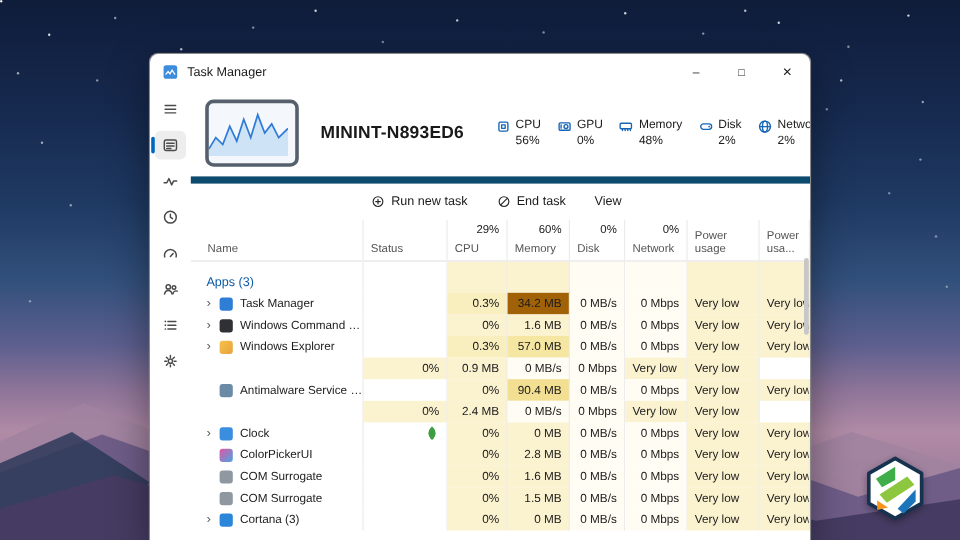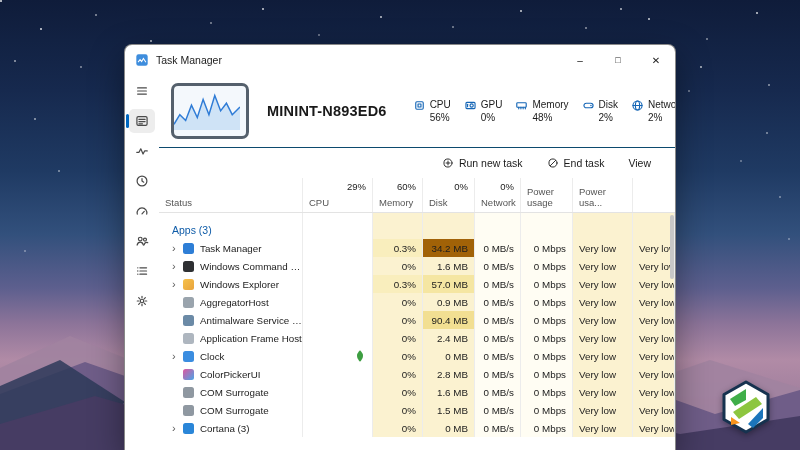--- a/index.html
+++ b/index.html
@@ -39,21 +39,21 @@
   .main{flex:1;display:flex;flex-direction:column;min-width:0;position:relative;}
   .tm-header{height:72px;flex:0 0 72px;display:flex;align-items:center;padding:0 10px 0 12px;gap:18px;}
   .thumb{width:72px;height:50px;border:3px solid #55606c;border-radius:7px;background:#f4f8fc;overflow:hidden;flex:0 0 auto;}
   .pcname{font-size:14.5px;font-weight:700;color:#191919;letter-spacing:.2px;white-space:nowrap;}
   .stats{display:flex;gap:13px;margin-left:8px;}
   .stat{display:flex;gap:4px;align-items:flex-start;color:#1566b6;}
   .stat svg{width:13px;height:13px;margin-top:1px;}
   .stat-txt{display:flex;flex-direction:column;line-height:1.3;}
   .stat-label,.stat-value{font-size:10px;color:#1b1b1b;white-space:nowrap;}
   
-  .toolbar{height:30px;flex:0 0 30px;border-top:1px solid #0c4a6e;display:flex;align-items:center;justify-content:flex-end;gap:24px;padding-right:24px;font-size:10.5px;color:#1b1b1b;}
+  .toolbar{height:30px;flex:0 0 30px;border-top:6px solid #0c4a6e;display:flex;align-items:center;justify-content:center;gap:24px;padding-right:7px;font-size:10.5px;color:#1b1b1b;}
   .tb{display:flex;align-items:center;gap:5px;color:#1b1b1b;}
   .tb svg{width:12px;height:12px;color:#2b2b2b;}
   
   .grid{display:grid;grid-template-columns:144px 70px 50px 52px 46px 52px 60px 1fr;}
   .colheader{height:34px;flex:0 0 34px;border-bottom:1px solid #e3e3e3;}
   .col{position:relative;border-right:1px solid #ececec;display:flex;align-items:flex-end;padding:2px 6px 4px 6px;font-size:9.5px;color:#555;overflow:hidden;}
   .col-pct{position:absolute;top:3px;right:6px;font-size:9.5px;color:#1b1b1b;}
   .col-name{padding-left:14px;}
   .col-cpu,.col-memory,.col-disk,.col-network{justify-content:flex-start;}
   .rows{flex:1;display:flex;flex-direction:column;overflow:hidden;position:relative;}
@@ -262,20 +262,23 @@
                 <path d="M4.4 11.6L11.6 4.4"></path>
               </svg>
           </span>
           <span>End task</span>
         </div>
         <div class="tb">
           <span>View</span>
         </div>
       </div>
       <div class="colheader grid">
+          <div class="col col-name">
+            <span class="col-label">Name</span>
+          </div>
           <div class="col col-status">
             <span class="col-label">Status</span>
           </div>
           <div class="col col-cpu">
             <span class="col-pct">29%</span>
             <span class="col-label">CPU</span>
           </div>
           <div class="col col-memory">
             <span class="col-pct">60%</span>
             <span class="col-label">Memory</span>
@@ -344,25 +347,20 @@
             </div>
             <div class="cell c-status"></div>
             <div class="cell num c-cpu" style="background: rgb(249, 238, 189);">0.3%</div>
             <div class="cell num c-memory" style="background: rgb(245, 230, 162);">57.0 MB</div>
             <div class="cell num c-disk" style="background: rgb(255, 253, 243);">0 MB/s</div>
             <div class="cell num c-network" style="background: rgb(255, 253, 243);">0 Mbps</div>
             <div class="cell txtcell c-power" style="background: rgb(251, 242, 208);">Very low</div>
             <div class="cell txtcell c-trend" style="background: rgb(251, 242, 208);">Very low</div>
           </div>
           <div class="row grid proc-row">
-            <div class="cell c-name">
-              <span class="chev"></span>
-              <span class="app-ico" style="background:#9aa4ad"></span>
-              <span class="proc-label">AggregatorHost</span>
-            </div>
             <div class="cell c-status"></div>
             <div class="cell num c-cpu" style="background: rgb(251, 242, 208);">0%</div>
             <div class="cell num c-memory" style="background: rgb(251, 242, 208);">0.9 MB</div>
             <div class="cell num c-disk" style="background: rgb(255, 253, 243);">0 MB/s</div>
             <div class="cell num c-network" style="background: rgb(255, 253, 243);">0 Mbps</div>
             <div class="cell txtcell c-power" style="background: rgb(251, 242, 208);">Very low</div>
             <div class="cell txtcell c-trend" style="background: rgb(251, 242, 208);">Very low</div>
           </div>
           <div class="row grid proc-row">
             <div class="cell c-name">
@@ -372,25 +370,20 @@
             </div>
             <div class="cell c-status"></div>
             <div class="cell num c-cpu" style="background: rgb(251, 242, 208);">0%</div>
             <div class="cell num c-memory" style="background: rgb(242, 223, 146);">90.4 MB</div>
             <div class="cell num c-disk" style="background: rgb(255, 253, 243);">0 MB/s</div>
             <div class="cell num c-network" style="background: rgb(255, 253, 243);">0 Mbps</div>
             <div class="cell txtcell c-power" style="background: rgb(251, 242, 208);">Very low</div>
             <div class="cell txtcell c-trend" style="background: rgb(251, 242, 208);">Very low</div>
           </div>
           <div class="row grid proc-row">
-            <div class="cell c-name">
-              <span class="chev"></span>
-              <span class="app-ico" style="background:#aeb6bf"></span>
-              <span class="proc-label">Application Frame Host</span>
-            </div>
             <div class="cell c-status"></div>
             <div class="cell num c-cpu" style="background: rgb(251, 242, 208);">0%</div>
             <div class="cell num c-memory" style="background: rgb(251, 242, 208);">2.4 MB</div>
             <div class="cell num c-disk" style="background: rgb(255, 253, 243);">0 MB/s</div>
             <div class="cell num c-network" style="background: rgb(255, 253, 243);">0 Mbps</div>
             <div class="cell txtcell c-power" style="background: rgb(251, 242, 208);">Very low</div>
             <div class="cell txtcell c-trend" style="background: rgb(251, 242, 208);">Very low</div>
           </div>
           <div class="row grid proc-row">
             <div class="cell c-name">

